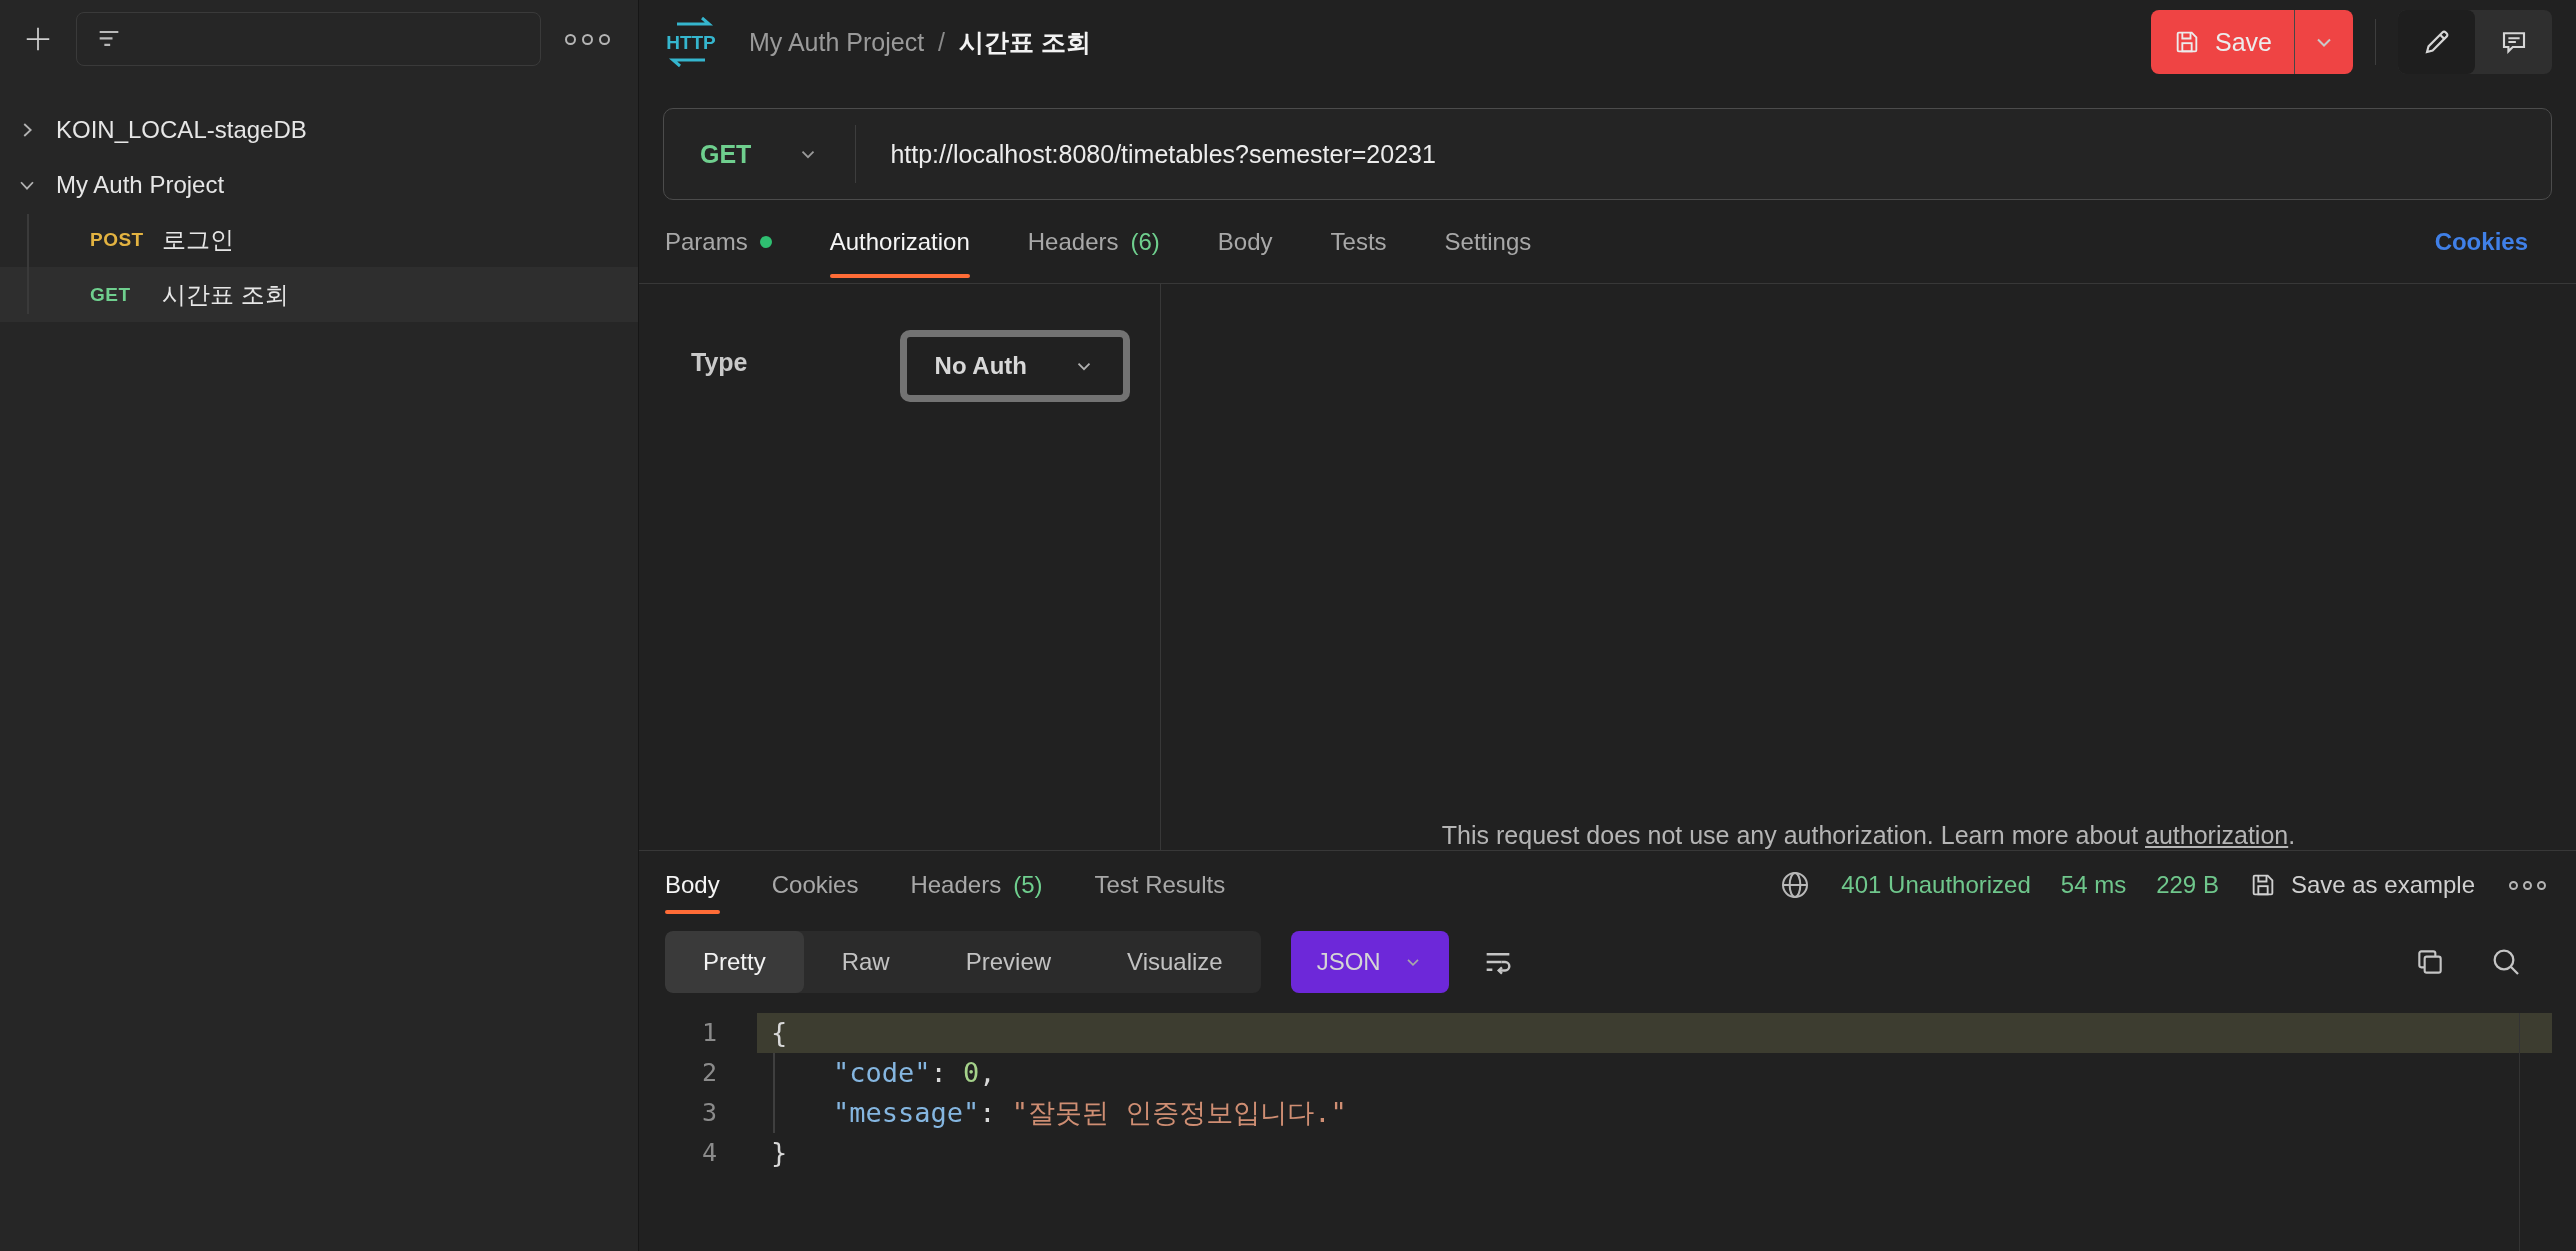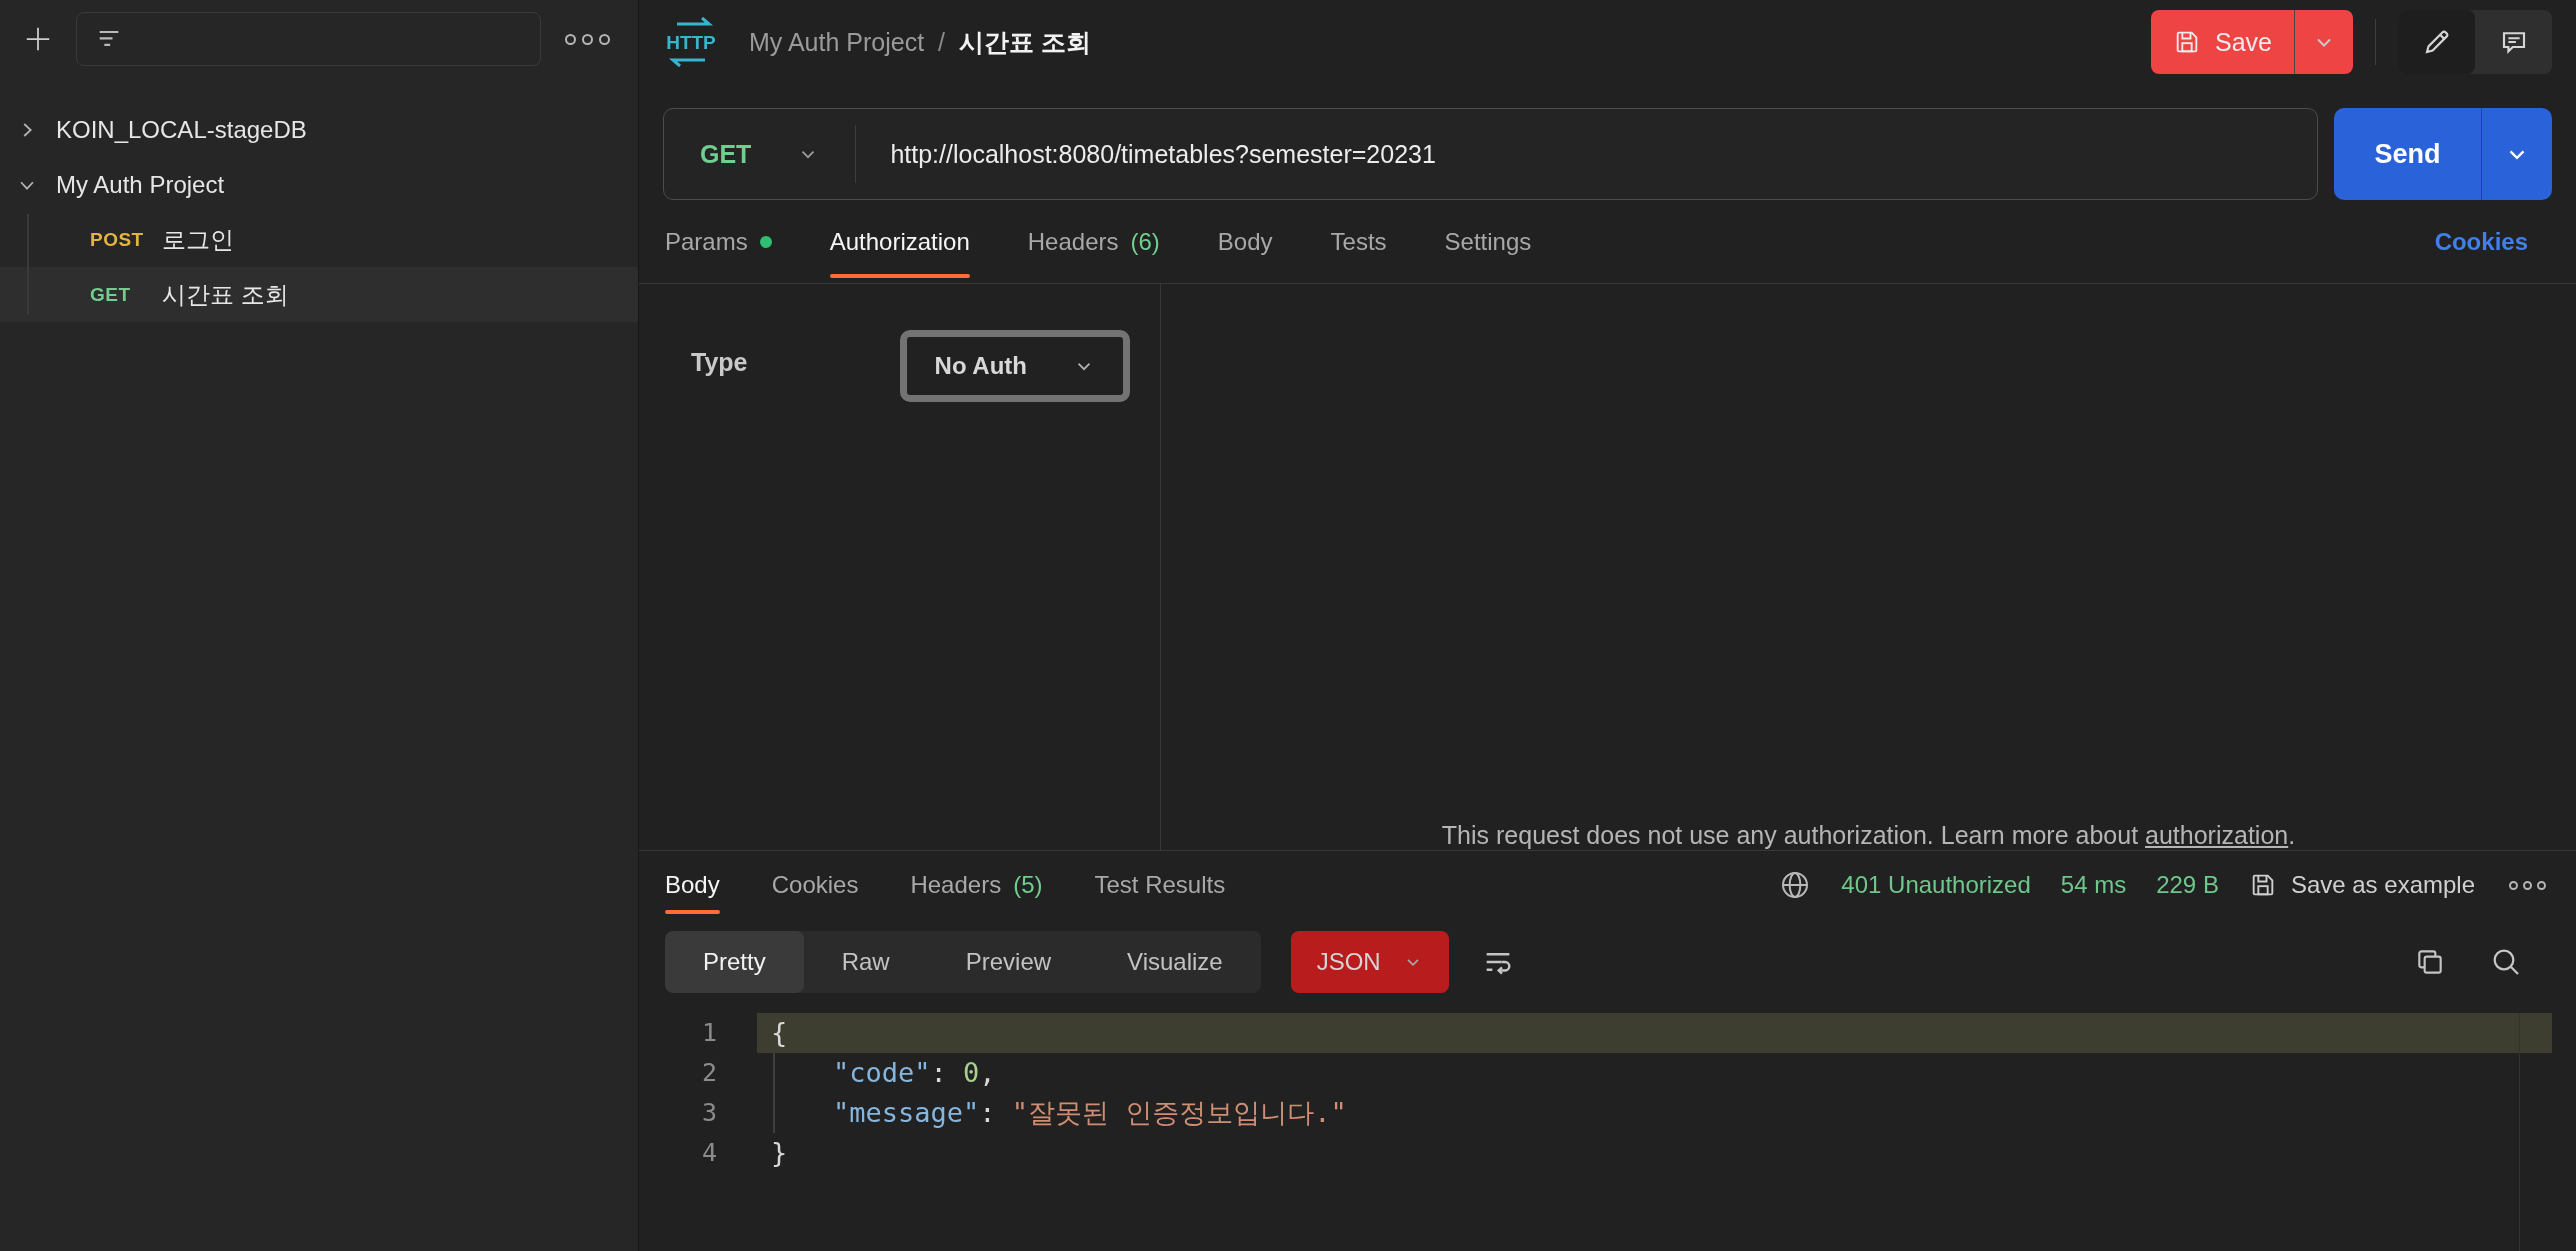--- a/index.html
+++ b/index.html
@@ -89,21 +89,21 @@
   .status-green { color:#6fc78c; white-space:nowrap; cursor:pointer; }
   .save-example { display:flex; align-items:center; gap:14px; color:#d0d0d0; cursor:pointer; white-space:nowrap; }
   .meta-more { display:flex; gap:5px; cursor:pointer; padding:0 4px; }
   .meta-more .ring { width:9px; height:9px; border-width:2px; }
 
   
   .viewer-toolbar { height:86px; display:flex; align-items:center; padding:0 26px; gap:16px; }
   .segmented { display:flex; background:#2b2b2b; border-radius:8px; height:62px; overflow:hidden; }
   .seg { padding:0 38px; display:flex; align-items:center; font-size:24px; color:#c2c2c2; background:none; border:none; font-family:inherit; cursor:pointer; }
   .seg.active { background:#3a3a3a; color:#f2f2f2; border-radius:8px; }
-  .lang-select { display:flex; align-items:center; gap:22px; height:62px; padding:0 26px; margin-left:14px; background:#b91c1c; border:none; border-radius:8px; color:#d5d5d5; font-size:24px; font-family:inherit; cursor:pointer; }
+  .lang-select { display:flex; align-items:center; gap:22px; height:62px; padding:0 26px; margin-left:14px; background:#6d28d9; border:none; border-radius:8px; color:#d5d5d5; font-size:24px; font-family:inherit; cursor:pointer; }
   .lang-select .chev { color:#a8a8a8; }
   .tool-btn { background:none; border:none; color:#c5c5c5; cursor:pointer; display:flex; align-items:center; justify-content:center; }
   .wrap-btn { margin-left:16px; }
   .toolbar-spacer { flex:1; }
   .copy-btn { margin-right:28px; }
   .search-btn { margin-right:28px; }
 
   
   .code-area { flex:1; position:relative; padding-top:8px; font-family:"DejaVu Sans Mono", monospace; font-size:27px; color:#d8d8d8; }
   .code-area::after { content:""; position:absolute; top:8px; bottom:0; right:56px; width:1px; background:#333333; }
@@ -241,31 +241,20 @@
           <span>GET</span>
           <span class="chev">
             <svg width="22" height="22" viewBox="0 0 24 24" fill="none" stroke="currentColor" stroke-width="2">
                 <path d="M6 9.5l6 6 6-6"></path>
               </svg>
           </span>
         </button>
         <div class="url-divider"></div>
         <div class="url-text">http://localhost:8080/timetables?semester=20231</div>
       </div>
-      <div class="send-split">
-        <button class="send-main">Send</button>
-        <div class="send-sep"></div>
-        <button class="send-caret">
-          <span>
-            <svg width="26" height="26" viewBox="0 0 24 24" fill="none" stroke="currentColor" stroke-width="2.2">
-                <path d="M6 9.5l6 6 6-6"></path>
-              </svg>
-          </span>
-        </button>
-      </div>
     </div>
 
     <nav class="req-tabs">
       <div class="tab">
         <span>Params</span>
         <span class="dot"></span>
       </div>
       <div class="tab active">
         <span>Authorization</span>
       </div>

